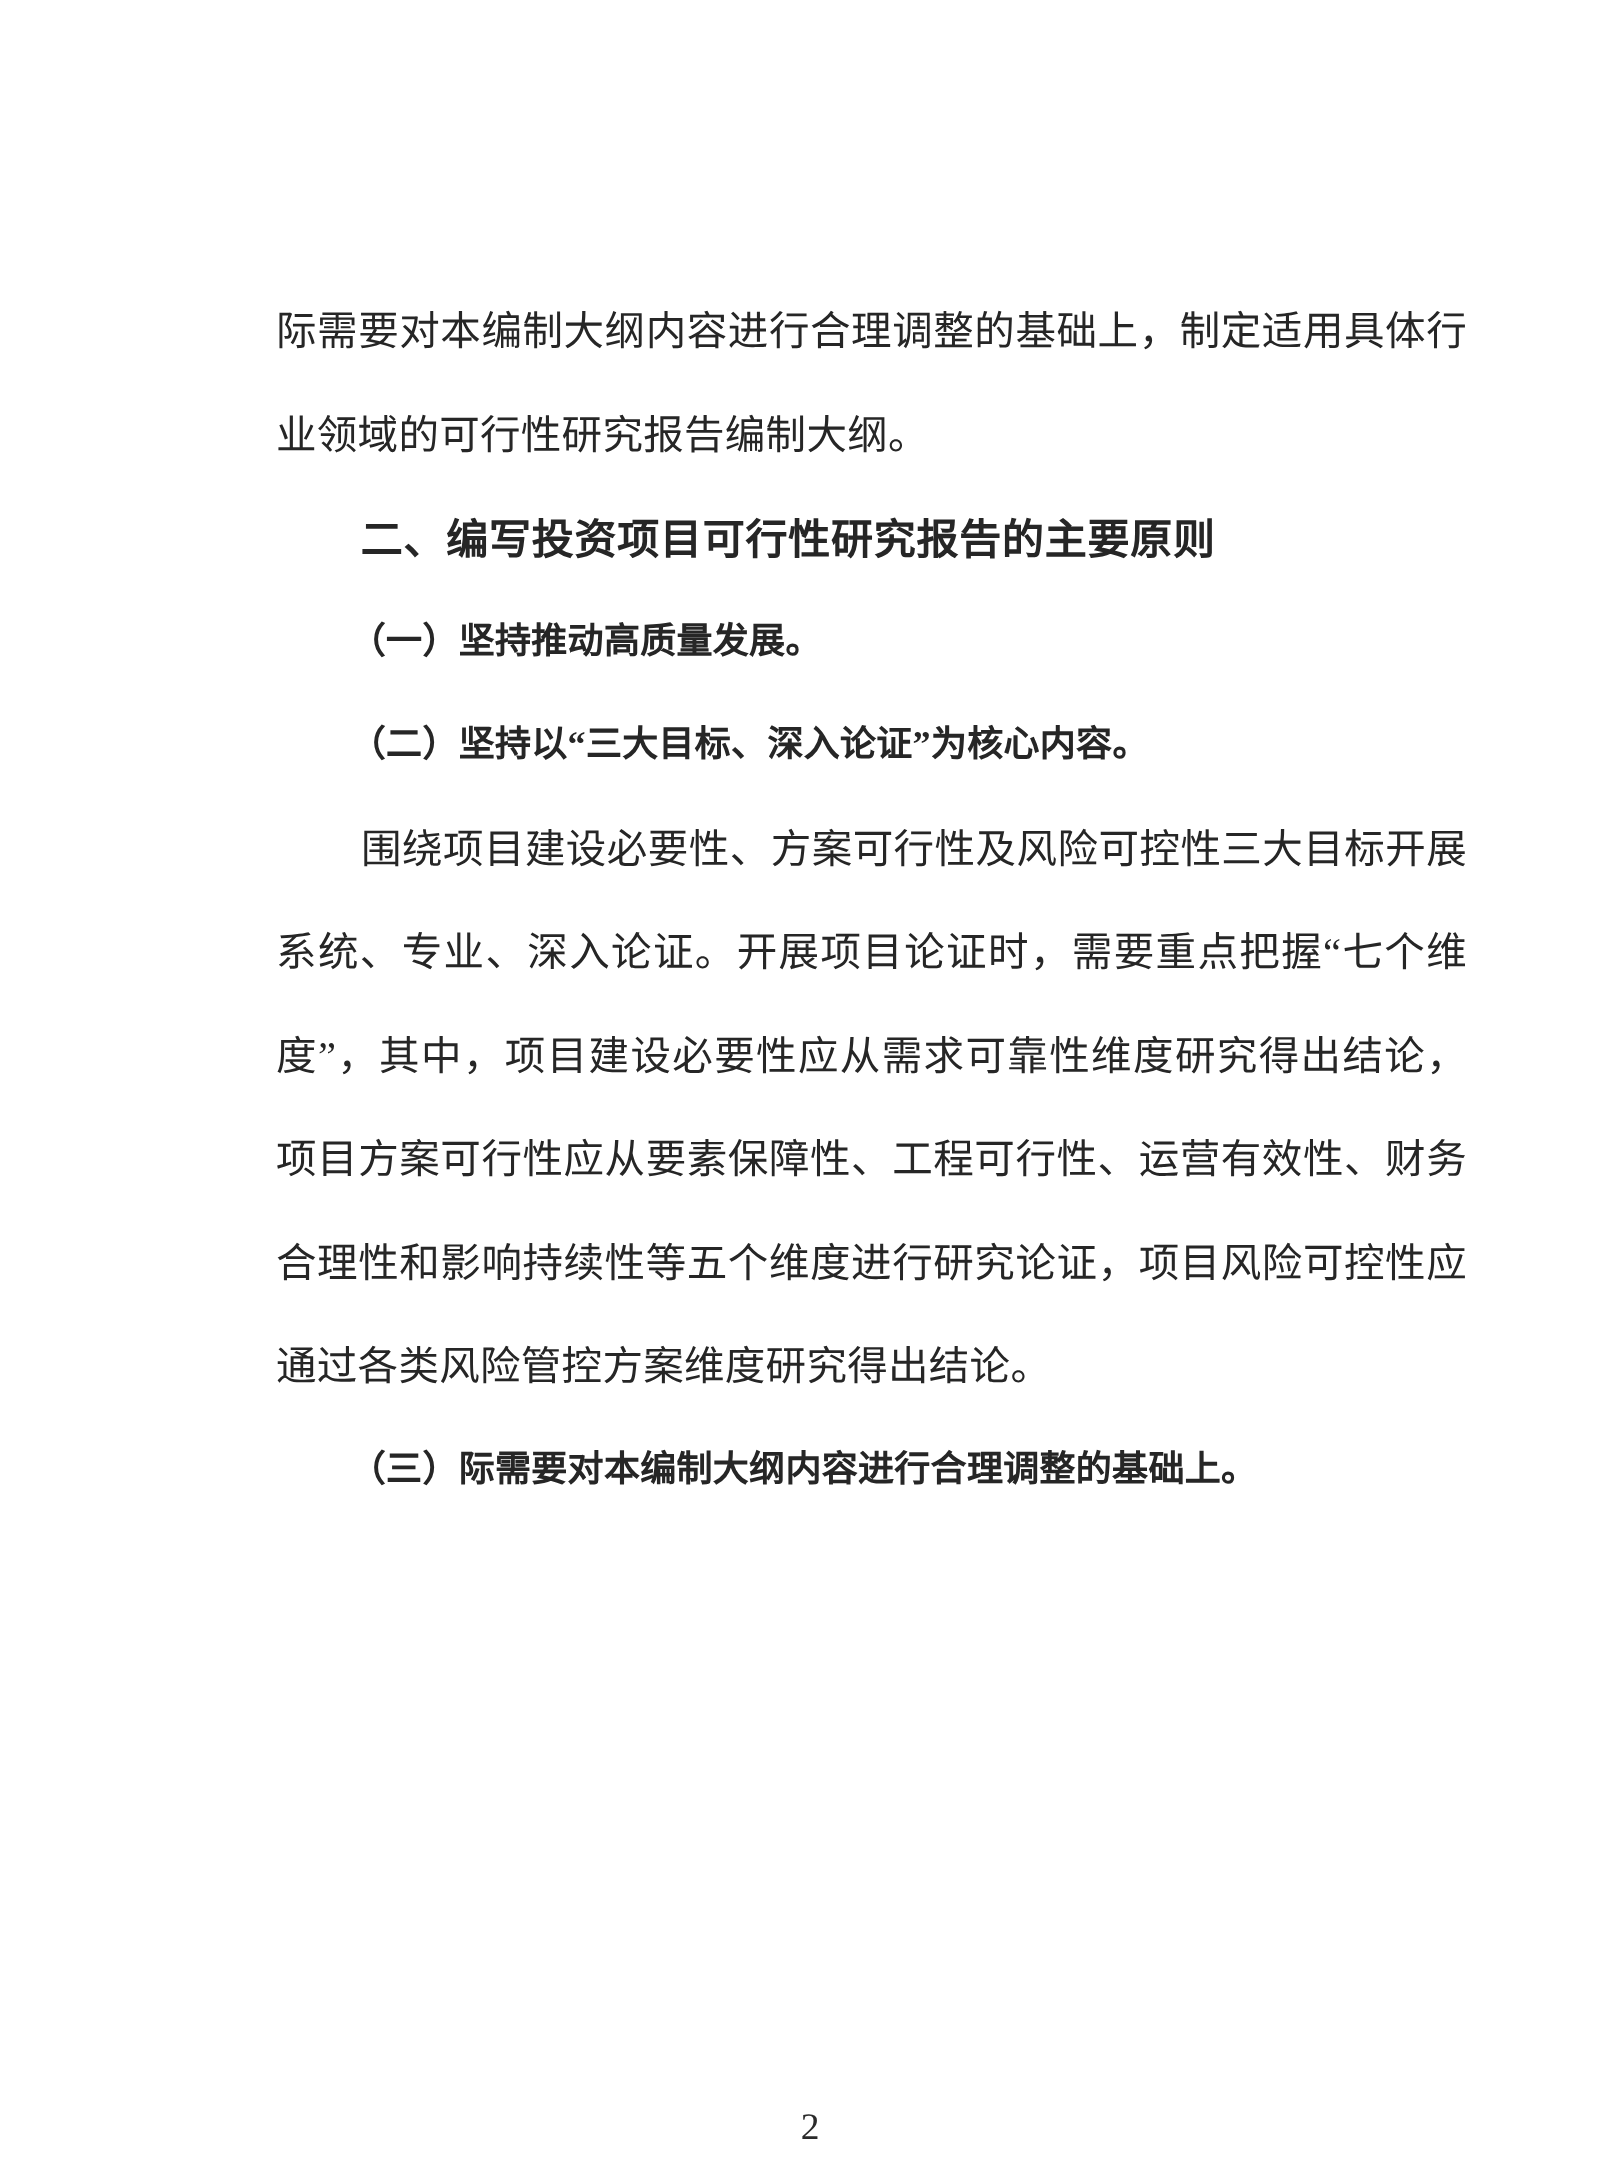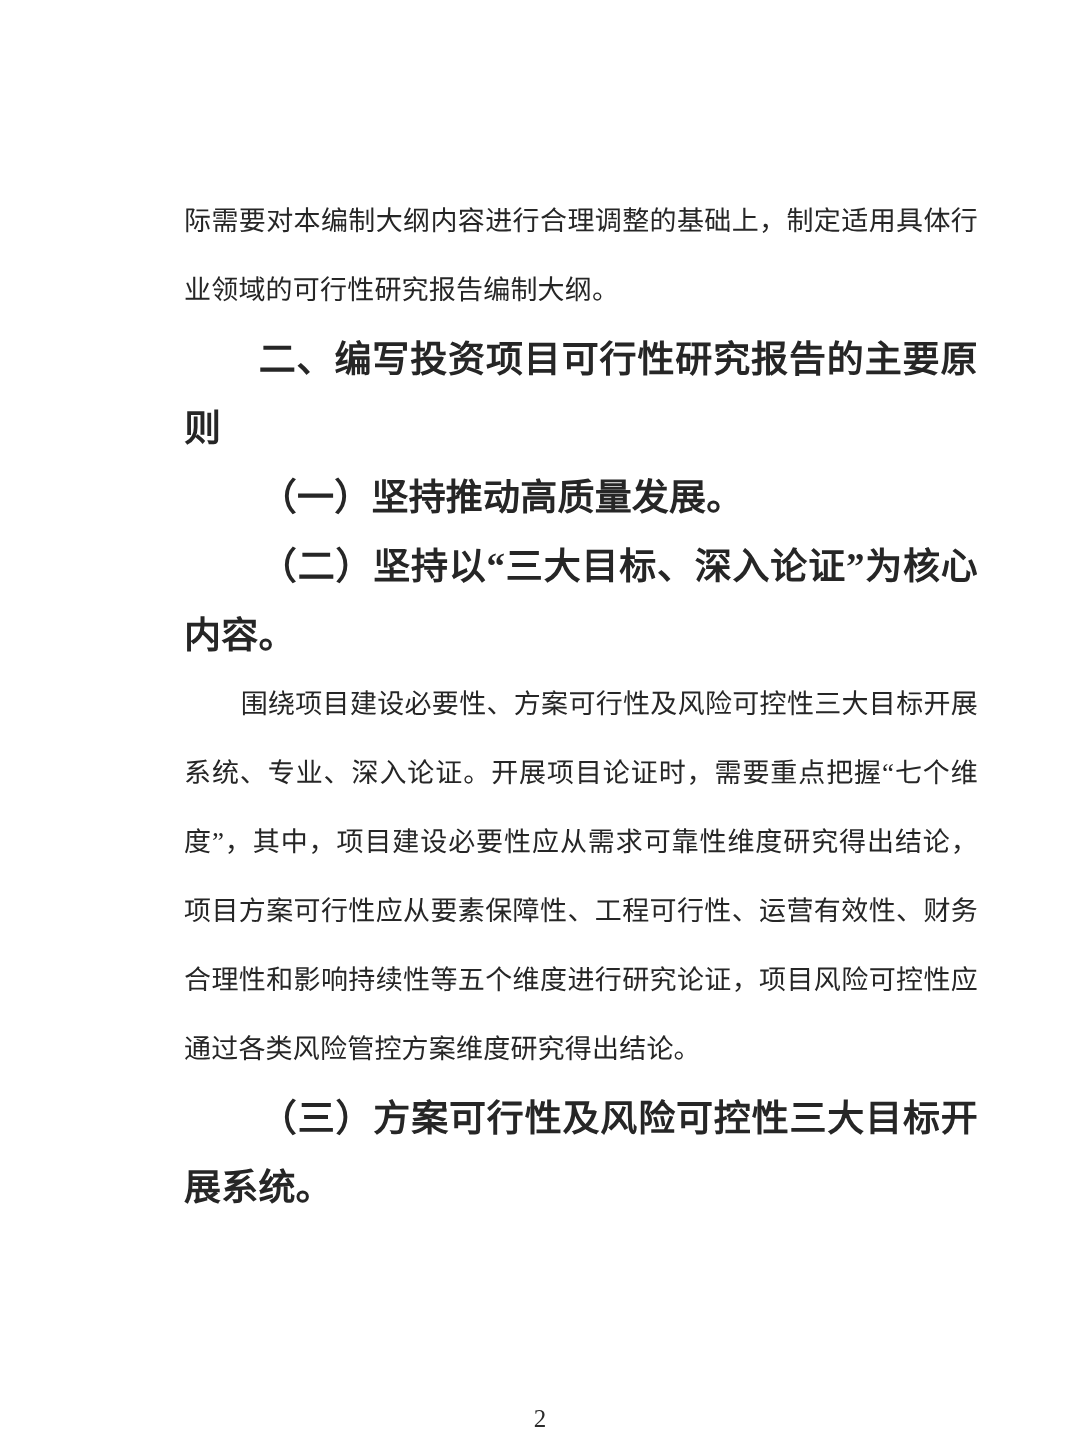--- a/index.html
+++ b/index.html
@@ -37,27 +37,27 @@
     font-weight: normal;
     text-indent: 2.1em;
   }
   .para-continued {
     font-weight: normal;
     text-indent: 0;
   }
   .heading-main {
     font-family: "Liberation Sans", "DejaVu Sans", sans-serif;
     font-weight: bold;
-    font-size: 37px;
+    font-size: 28px;
     text-indent: 2.02em;
     letter-spacing: 0.5px;
   }
   .heading-sub {
     font-weight: bold;
-    font-size: 37px;
+    font-size: 24px;
     text-indent: 2.05em;
   }
   .footer {
     position: absolute;
     top: 1404px;
     left: 0;
     width: 1080px;
     text-align: center;
     font-size: 25px;
     line-height: 30px;
@@ -67,16 +67,16 @@
 </head>
 <body>
 
 <div class="page">
   <div class="content">
     <p class="para-continued">际需要对本编制大纲内容进行合理调整的基础上，制定适用具体行业领域的可行性研究报告编制大纲。</p>
     <h2 class="heading-main">二、编写投资项目可行性研究报告的主要原则</h2>
     <h3 class="heading-sub">（一）坚持推动高质量发展。</h3>
     <h3 class="heading-sub">（二）坚持以“三大目标、深入论证”为核心内容。</h3>
     <p class="para">围绕项目建设必要性、方案可行性及风险可控性三大目标开展系统、专业、深入论证。开展项目论证时，需要重点把握“七个维度”，其中，项目建设必要性应从需求可靠性维度研究得出结论，项目方案可行性应从要素保障性、工程可行性、运营有效性、财务合理性和影响持续性等五个维度进行研究论证，项目风险可控性应通过各类风险管控方案维度研究得出结论。</p>
-    <h3 class="heading-sub">（三）方案可行性及风险可控性三大目标开展系统。</h3>
+    <h3 class="heading-sub">（三）际需要对本编制大纲内容进行合理调整的基础上。</h3>
   </div>
   <div class="footer">2</div>
 </div>
 
 </body></html>

